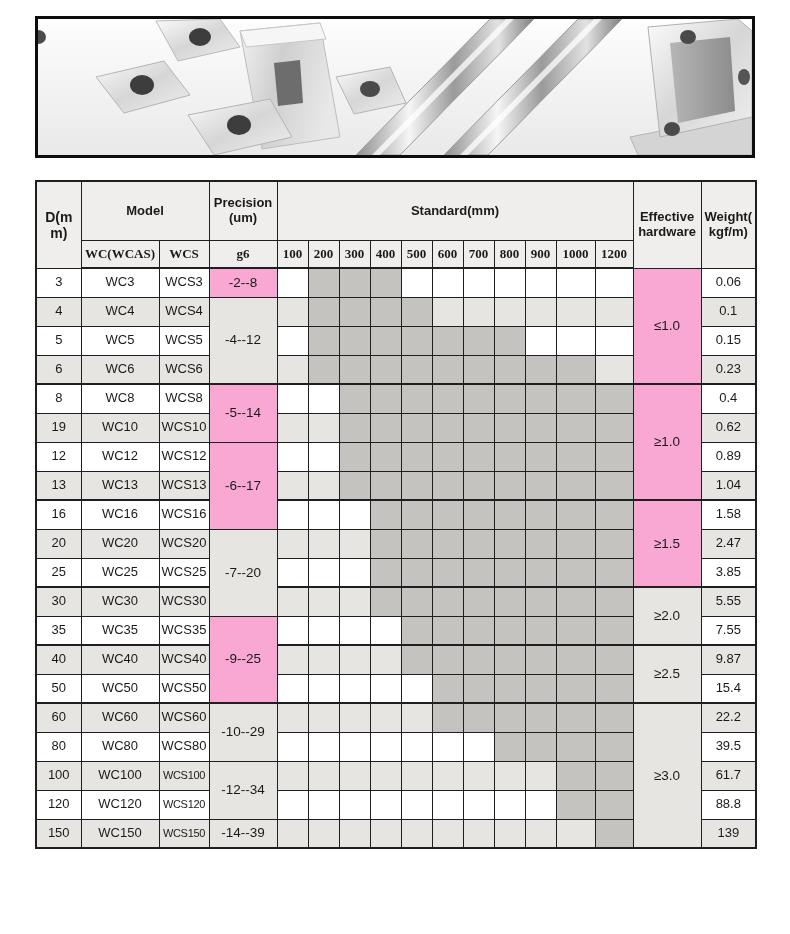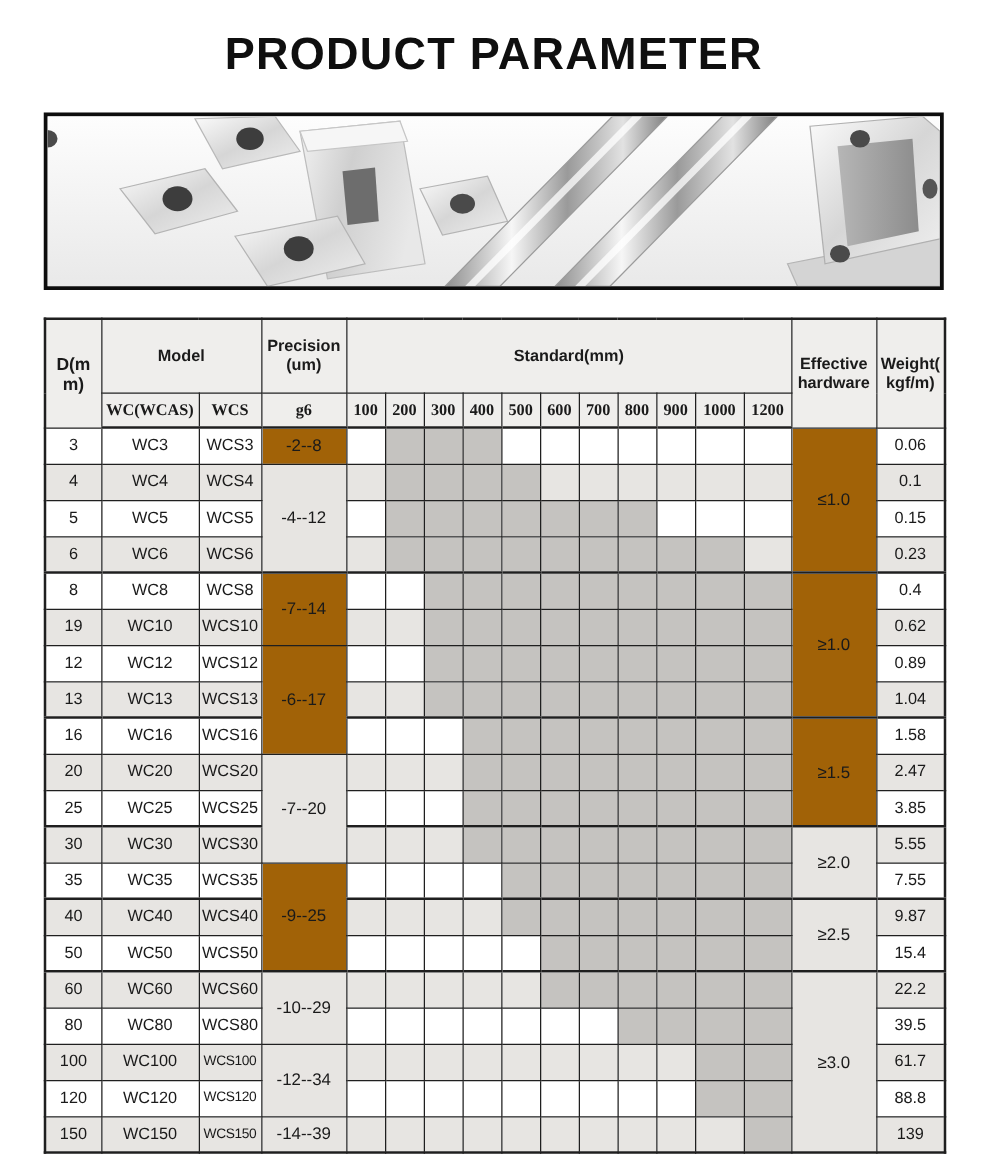--- a/index.html
+++ b/index.html
@@ -32,30 +32,29 @@
     background:#efeeec;font-weight:bold;font-size:13px;
   }
   .params thead tr.main th{height:58px;}
   .params thead tr.sub th{height:26px;border-bottom:2px solid #1f1f1f;font-family:Liberation Serif, serif;}
   .params th.hdr-d{font-size:14px;text-align:center;}
   .params tbody tr{height:29px;}
   .params tbody td{background:#ffffff;}
   .params tbody tr.alt td{background:#e7e5e2;}
   .params tbody td.cell-standard{background:#ffffff;}
   .params tbody td.cell-standard.shaded{background:#c5c3c0;}
-  .params tbody td.merged{background:#a16207;font-size:13.5px;}
+  .params tbody td.merged{background:#f9a8d4;font-size:13.5px;}
   .params tbody tr.group-top td{border-top:2px solid #1f1f1f;}
   .params tbody td.small{font-size:11px;letter-spacing:-0.3px;margin-top:16px;}
 </style>
 </head>
 <body>
 
 <div class="page">
 
-  <h1 class="title">PRODUCT PARAMETER</h1>
 
   <div class="photo-frame">
     <svg width="714" height="136" viewBox="0 0 714 136">
       <defs>
         <linearGradient id="bg" x1="0" y1="0" x2="0" y2="1">
           <stop offset="0" stop-color="#fdfdfd"></stop>
             <stop offset="1" stop-color="#e9e9e9"></stop>
         </linearGradient>
         <linearGradient id="metal" x1="0" y1="0" x2="1" y2="1">
           <stop offset="0" stop-color="#fbfbfb"></stop>
@@ -229,21 +228,21 @@
           <td class="cell-standard shaded"></td>
           <td class="cell-standard shaded"></td>
           <td class="cell-standard shaded"></td>
           <td class="cell-standard"></td>
           <td>0.23</td>
         </tr>
         <tr class="group-top">
           <td>8</td>
           <td>WC8</td>
           <td>WCS8</td>
-          <td class="merged" rowspan="2">-7--14</td>
+          <td class="merged" rowspan="2">-5--14</td>
           <td class="cell-standard"></td>
           <td class="cell-standard"></td>
           <td class="cell-standard shaded"></td>
           <td class="cell-standard shaded"></td>
           <td class="cell-standard shaded"></td>
           <td class="cell-standard shaded"></td>
           <td class="cell-standard shaded"></td>
           <td class="cell-standard shaded"></td>
           <td class="cell-standard shaded"></td>
           <td class="cell-standard shaded"></td>

